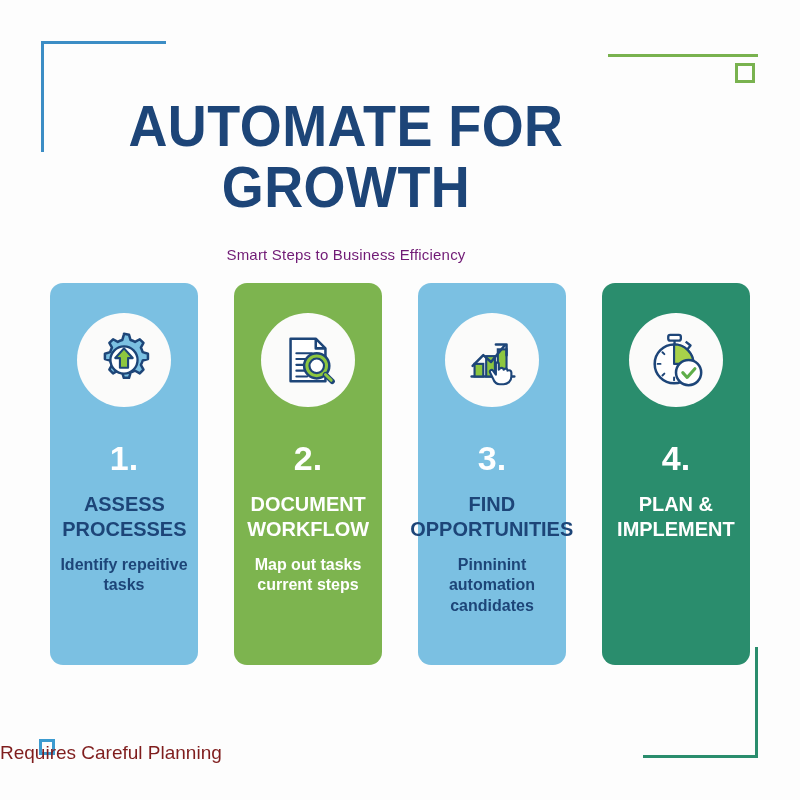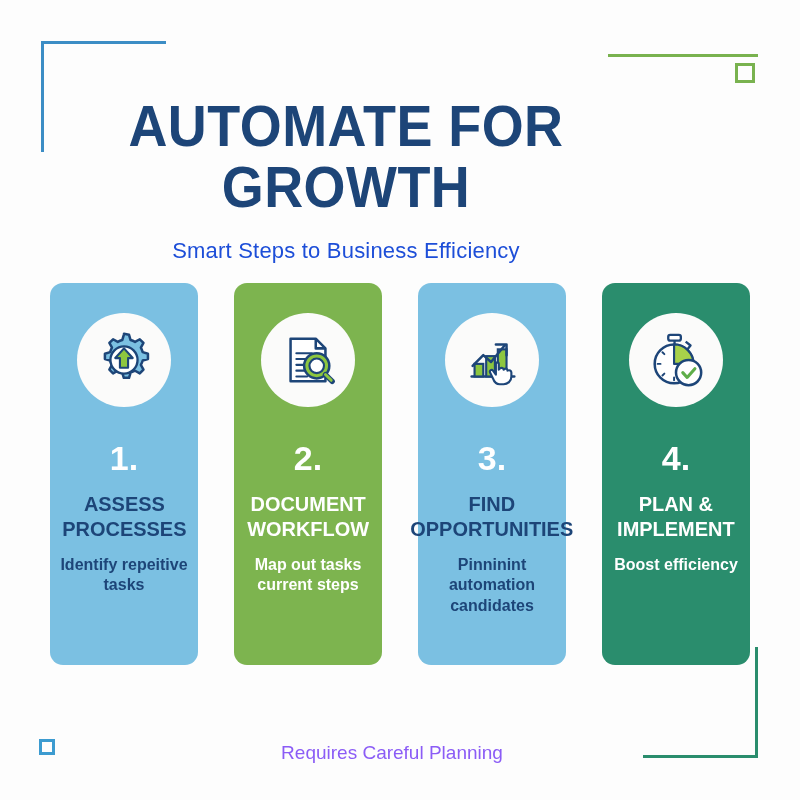--- a/index.html
+++ b/index.html
@@ -78,23 +78,23 @@
     font-family: "Liberation Sans Narrow", "Liberation Sans", sans-serif;
     font-size: 58px;
     font-weight: bold;
     letter-spacing: 0.5px;
     color: #1D4578;
     line-height: 1.05;
     transform: scaleX(0.93);
     margin: 0;
   }
   .subtitle {
-    margin-top: 20px;
-    font-size: 22px;
-    color: #1d4ed8;
+    margin-top: 28px;
+    font-size: 15px;
+    color: #701a75;
     letter-spacing: 0.2px;
   }
 
   
   .cards {
     position: absolute;
     left: 50px;
     top: 283px;
     width: 700px;
     height: 382px;
@@ -158,23 +158,23 @@
   .theme-blue  .step-head, .theme-blue  .step-desc { color: #1D4578; }
   .theme-green .step-head, .theme-green .step-desc { color: #ffffff; }
   .theme-teal  .step-head, .theme-teal  .step-desc { color: #ffffff; }
 
   
   .footer {
     position: absolute;
     left: 0;
     top: 742px;
     width: 784px;
-    text-align: center;
+    text-align: left;
     font-size: 19px;
-    color: #8b5cf6;
+    color: #7f1d1d;
   }
 </style>
 </head>
 <body>
 
 <div class="poster">
 
   <div class="corner-tl"></div>
   <div class="line-tr"></div>
   <div class="square-tr"></div>
@@ -267,20 +267,19 @@
           </g>
           <circle cx="45" cy="45" r="13" fill="#ffffff" stroke="#1D4578" stroke-width="2.6"></circle>
           <path d="M39 45 l4.5 5 8-9" fill="none" stroke="#5FAE4A" stroke-width="3.2" stroke-linecap="round" stroke-linejoin="round"></path>
         </svg>
       </div>
       <div class="step-num">4.</div>
       <div class="step-head">
         <div>PLAN &amp;</div>
         <div>IMPLEMENT</div>
       </div>
-      <div class="step-desc">Boost efficiency</div>
     </div>
 
   </div>
 
   <div class="footer">Requires Careful Planning</div>
 
 </div>
 
 </body></html>

